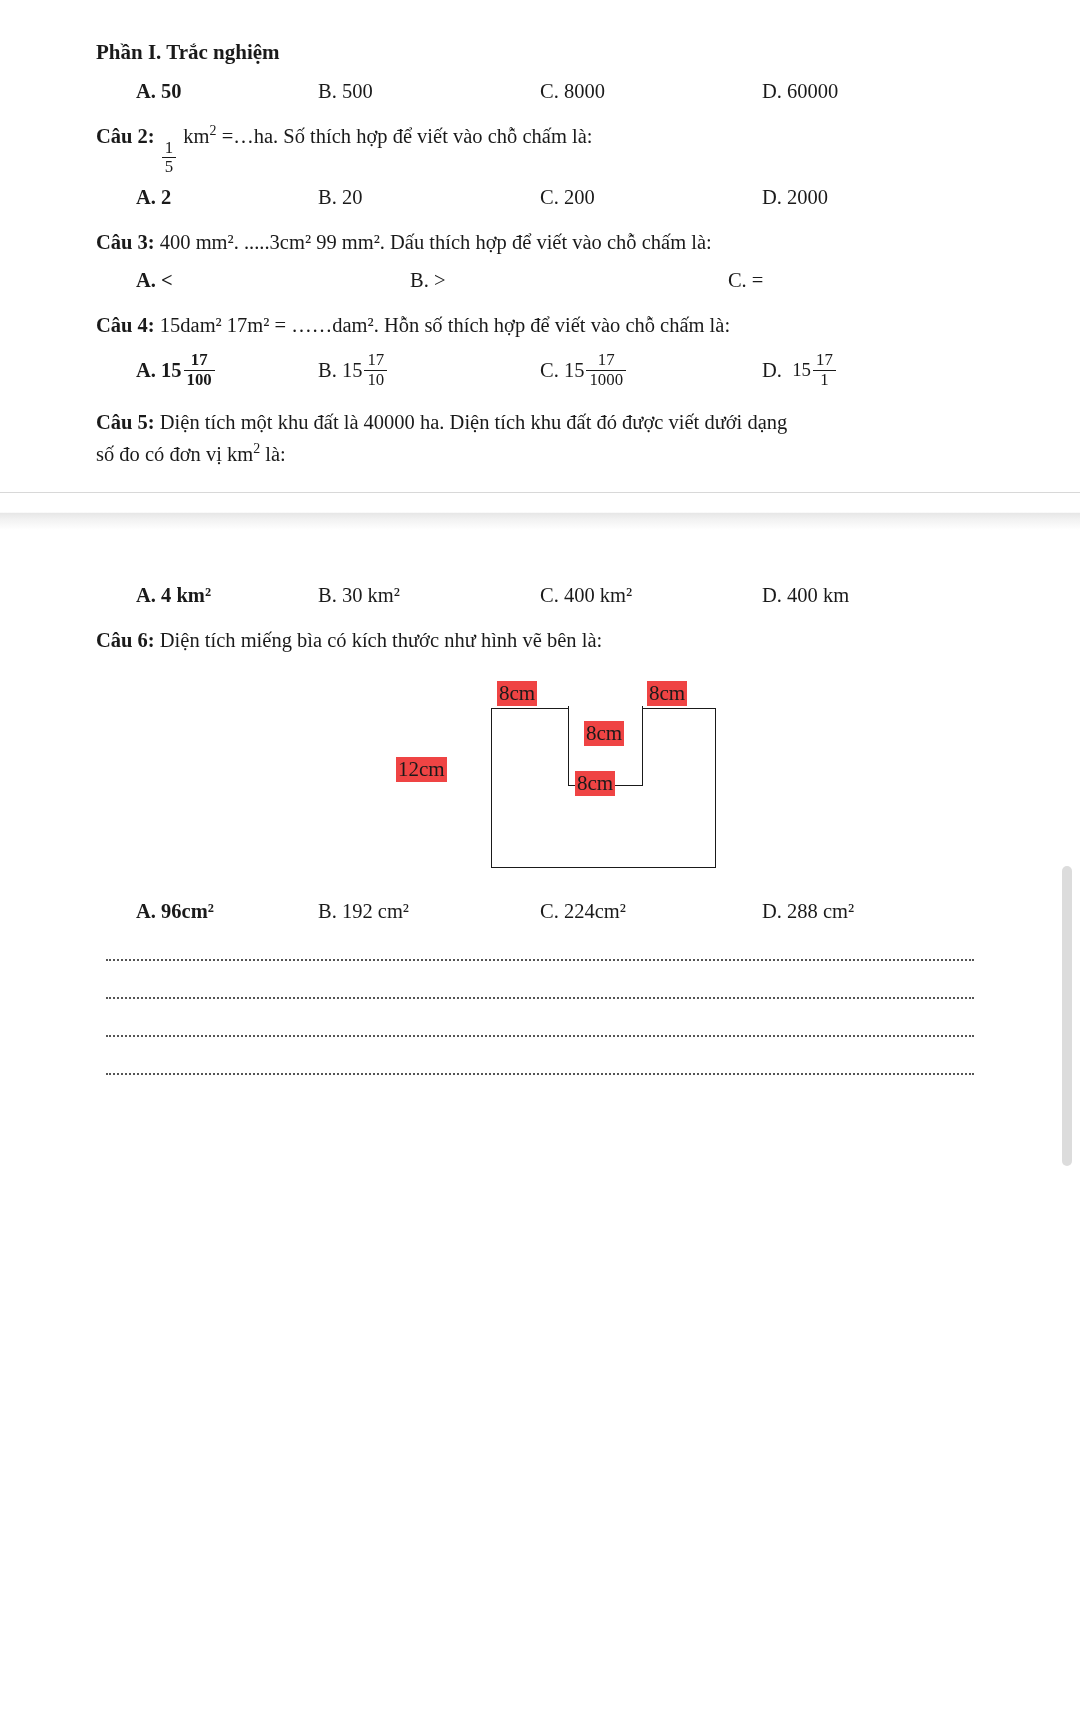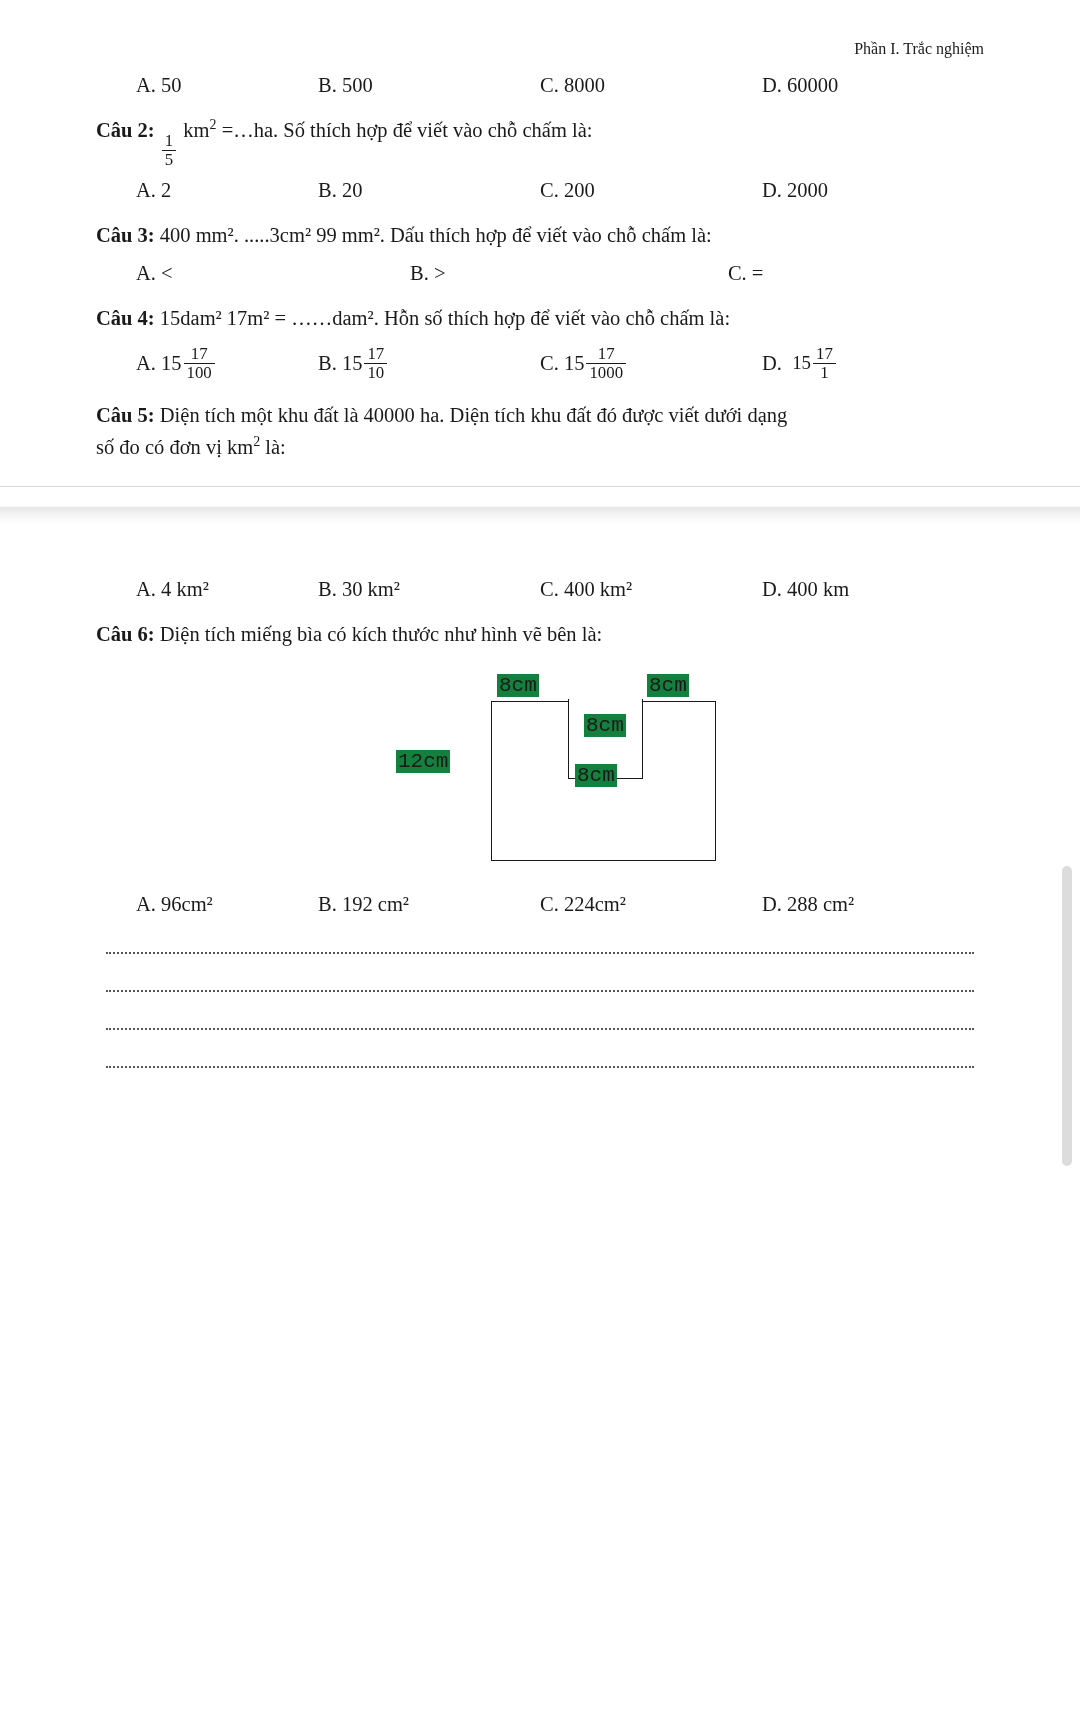--- a/index.html
+++ b/index.html
@@ -16,45 +16,44 @@
     position: relative;
   }
   .page {
     width: 1080px;
     position: relative;
   }
   .content {
     padding: 38px 96px 0 96px;
   }
   .sec-title {
-    font-weight: normal;
-    font-size: 16px;
+    font-weight: bold;
+    font-size: 21px;
     margin: 0 0 14px 0;
     line-height: 1.35;
-    text-align: right;
   }
   .q {
     font-size: 20.5px;
     line-height: 1.55;
     margin: 0 0 8px 0;
   }
   .q b { font-weight: bold; }
   .opts {
     display: flex;
     width: 100%;
     font-size: 20.5px;
     margin: 10px 0 18px 0;
   }
   .opts > div {
     flex: 0 0 25%;
   }
   .opts.three > div {
     flex: 0 0 33.33%;
   }
-  .opt-pad { padding-left: 40px; }
+  .opt-pad { padding-left: 40px; font-weight: bold; }
   sup { font-size: 0.68em; vertical-align: super; line-height: 0; }
   .frac {
     display: inline-flex;
     flex-direction: column;
     vertical-align: -0.55em;
     text-align: center;
     margin: 0 2px;
     line-height: 1.08;
     font-size: 0.82em;
   }
@@ -107,22 +106,22 @@
     height: 80px;
     background: #fff;
     border-left: 1.6px solid #1a1a1a;
     border-right: 1.6px solid #1a1a1a;
     border-bottom: 1.6px solid #1a1a1a;
     border-top: none;
   }
   .fig-lbl {
     position: absolute;
     font-size: 21px;
-    font-family: Liberation Mono, monospace;
-    background: #15803d;
+    font-family: Liberation Serif, serif;
+    background: #ef4444;
     padding: 0 2px;
     white-space: nowrap;
   }
   .l-top-left { left: 46px; top: -2px; }
   .l-top-right { left: 196px; top: -2px; }
   .l-inner-right { left: 133px; top: 38px; }
   .l-inner-bottom { left: 124px; top: 88px; }
   .l-left { left: -55px; top: 74px; }
   
   .dots {

